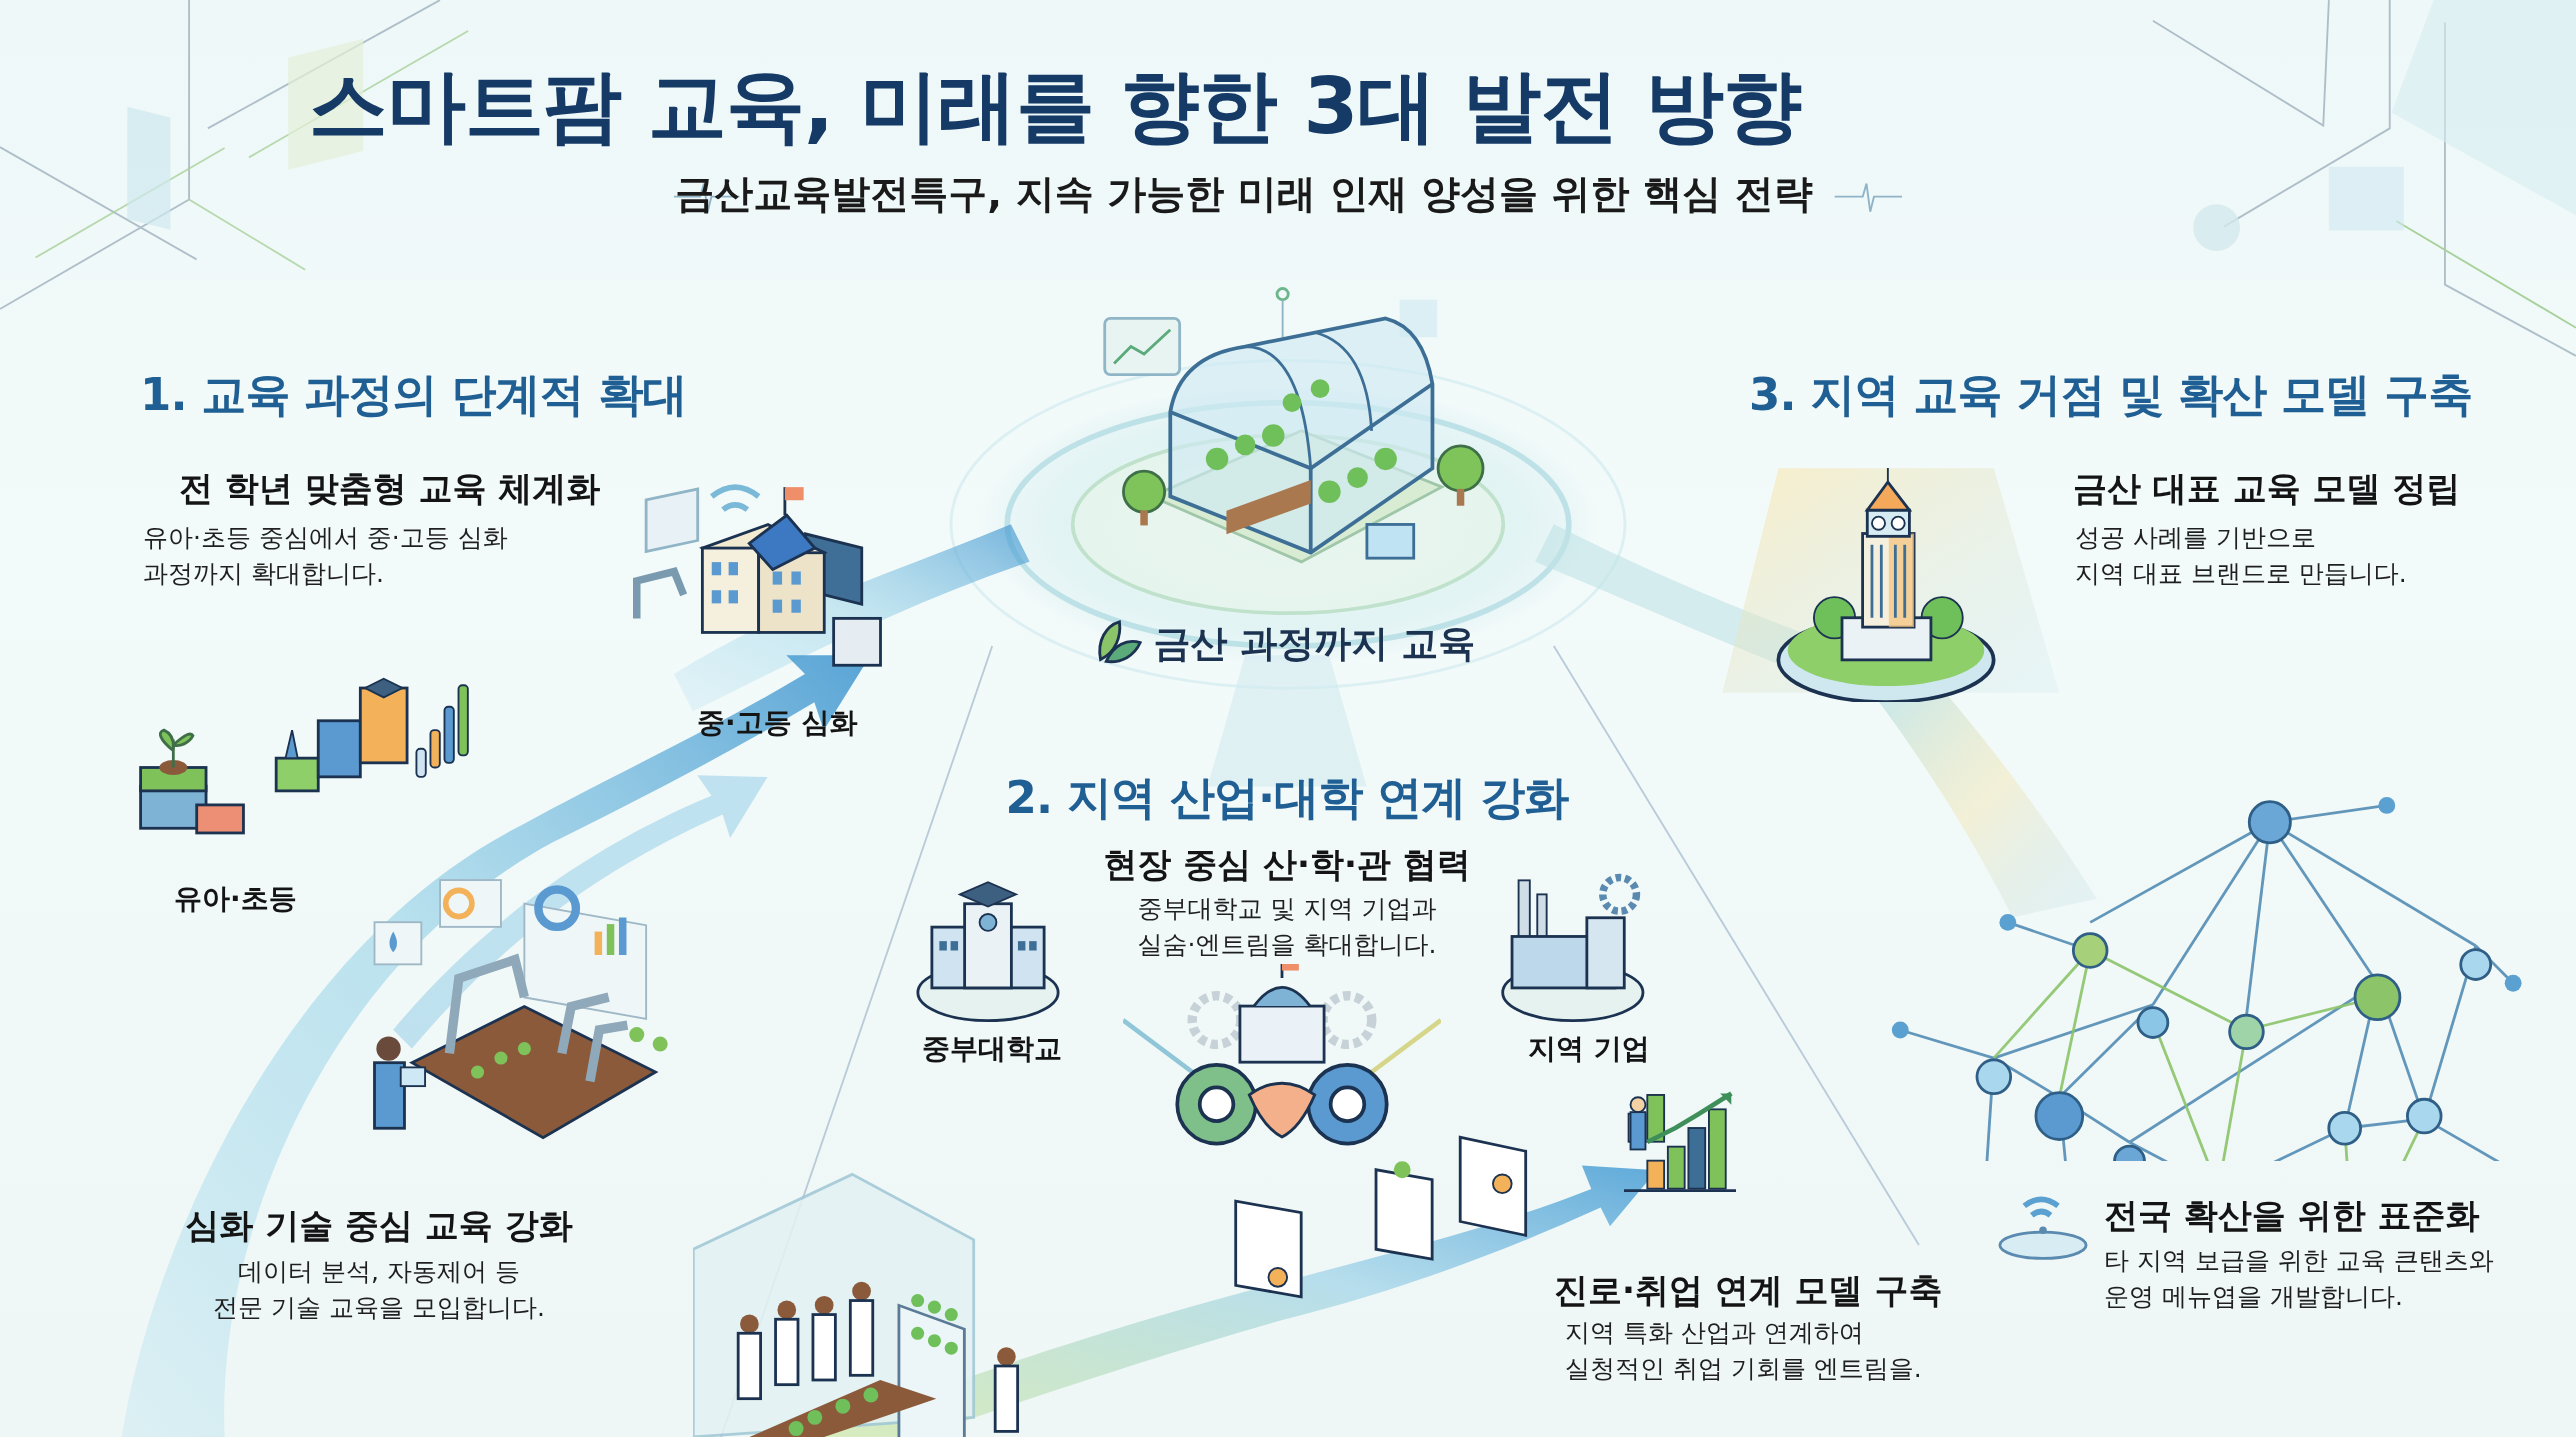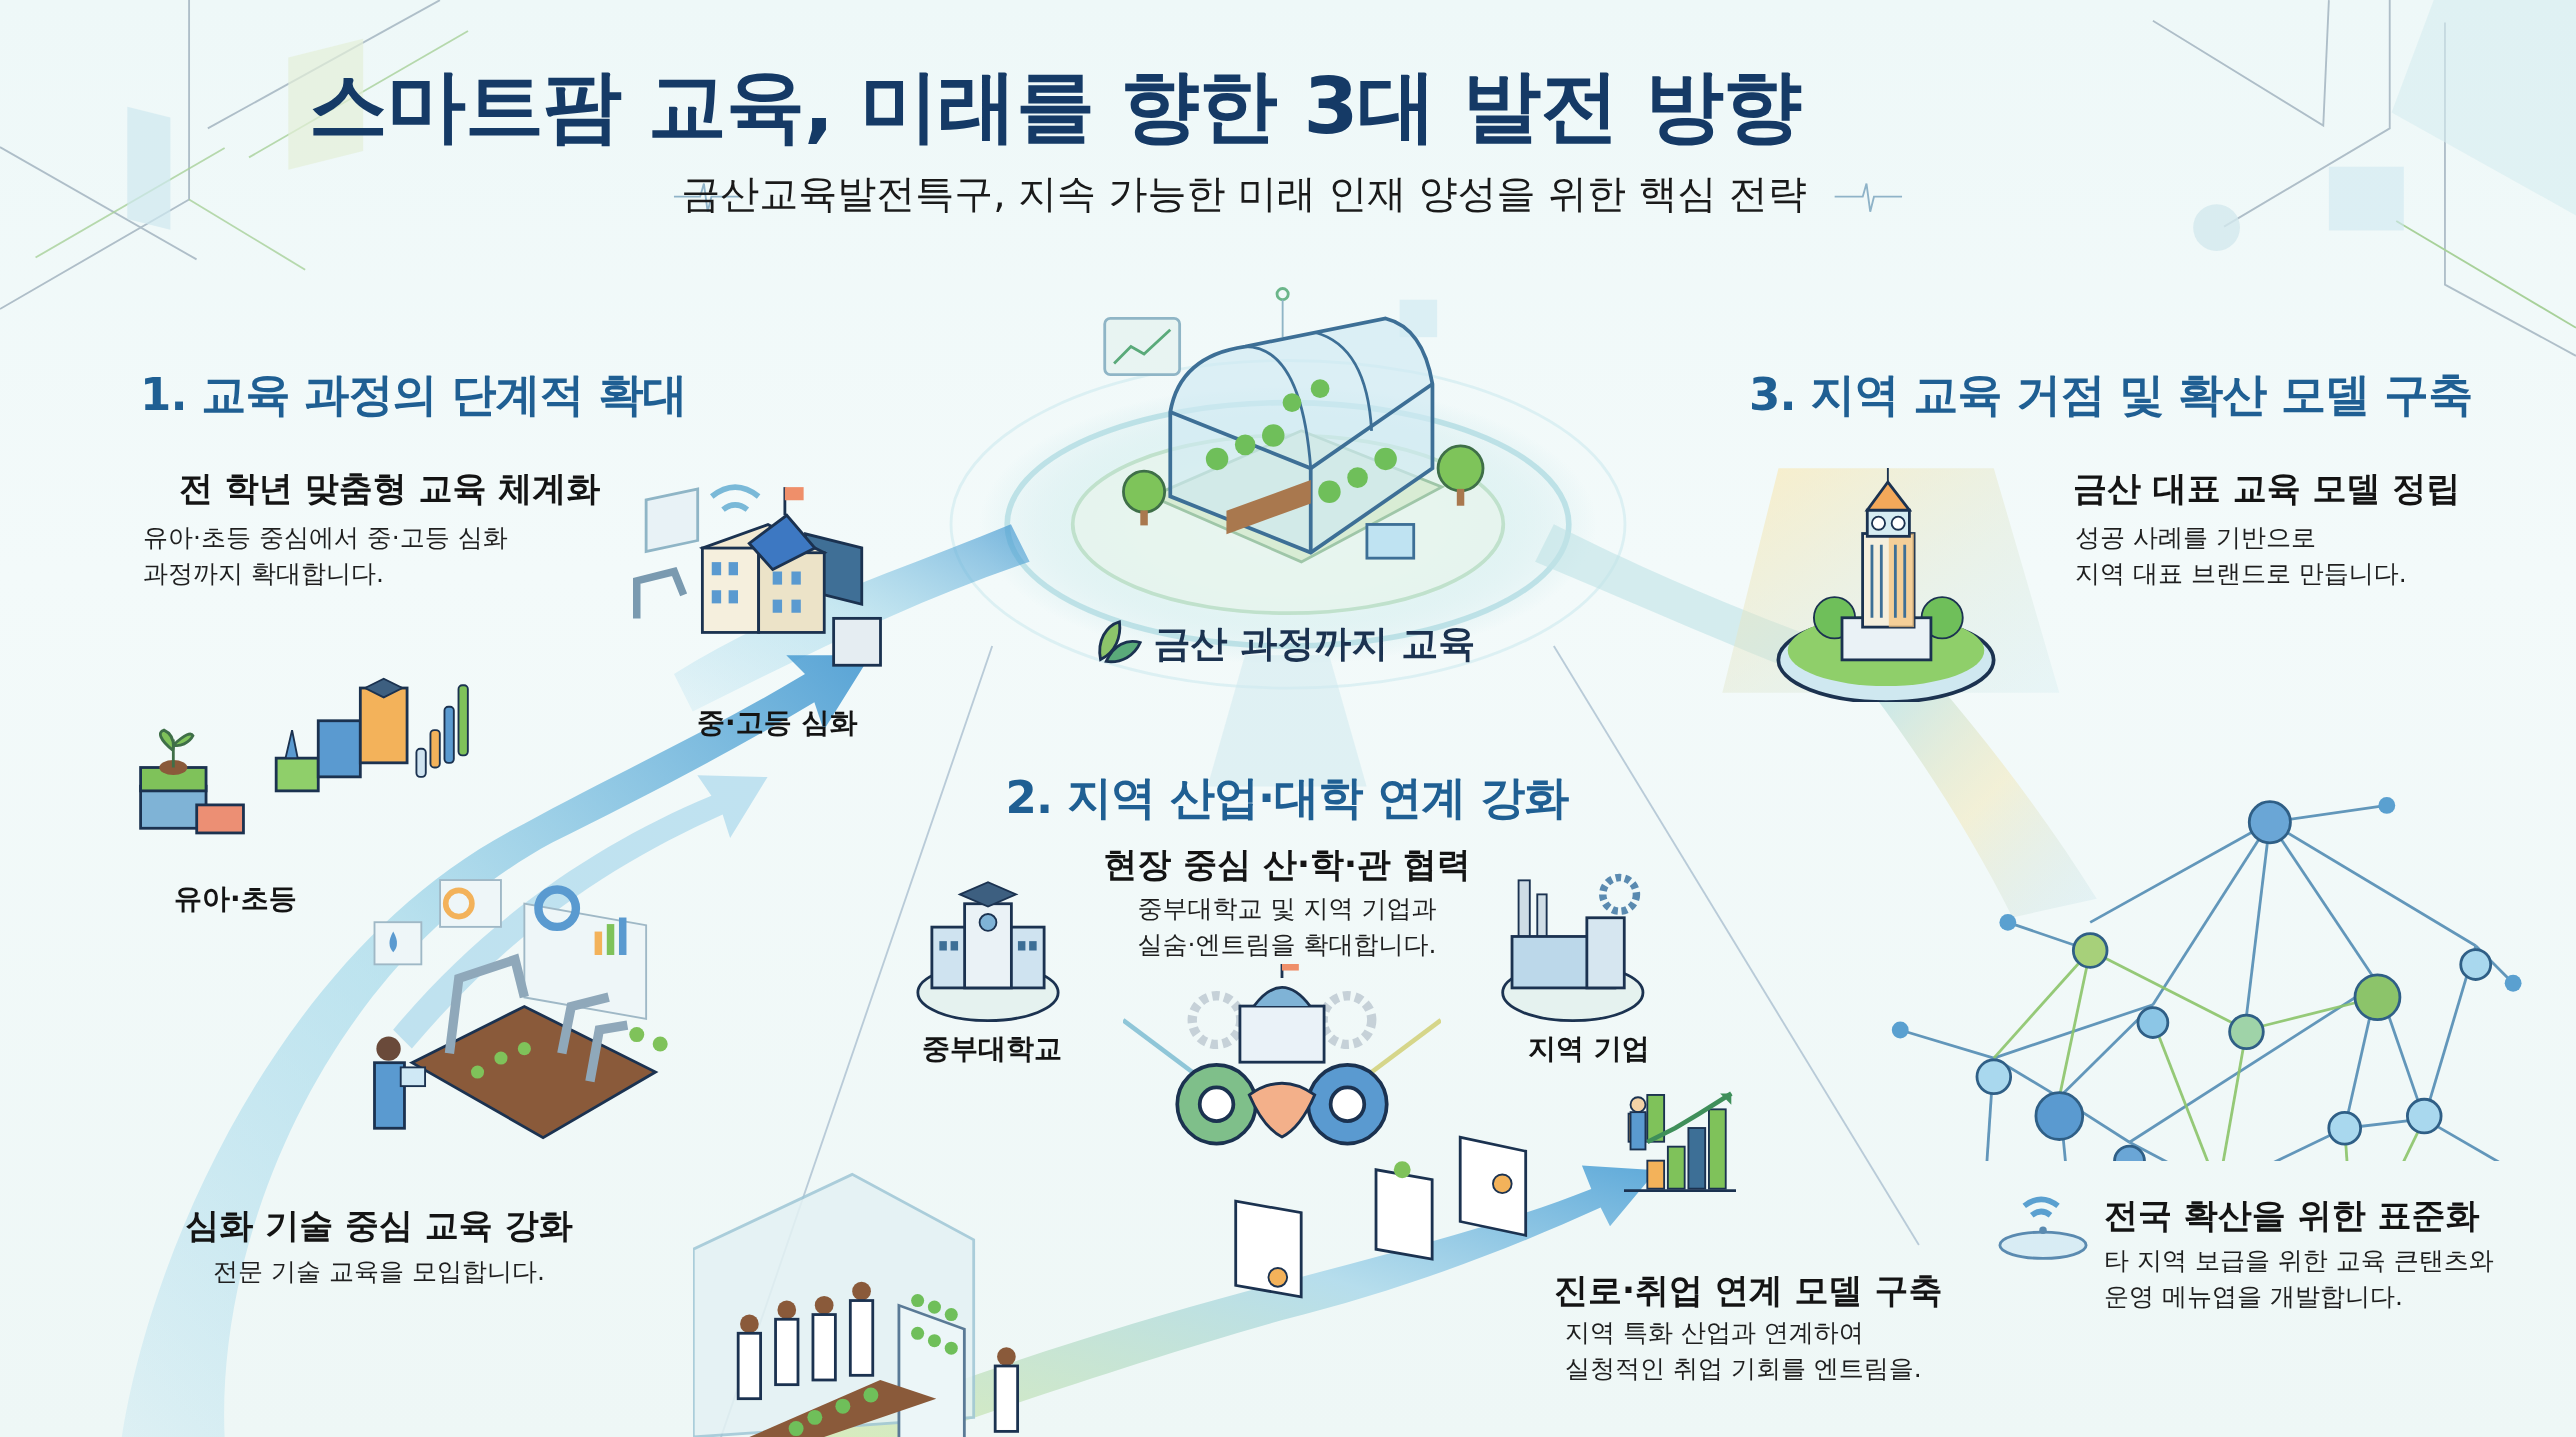--- a/index.html
+++ b/index.html
@@ -2,21 +2,21 @@
 <html style="font-size:15px"><head>
 <meta charset="utf-8">
 <style>
   html,body{margin:0;padding:0;}
   body{width:2576px;height:1438px;overflow:hidden;position:relative;
     font-family:"DejaVu Sans","Liberation Sans",sans-serif;
     background:linear-gradient(180deg,#eef8f8 0%,#f3fafa 40%,#eef7f6 100%);color:#1b1b1b;}
   .abs{position:absolute;}
   svg.bg{position:absolute;left:0;top:0;}
   .title{left:0;width:2110px;top:54px;text-align:center;font-size:79px;font-weight:bold;color:#153a66;letter-spacing:-0.9px;}
-  .subtitle{left:0;width:2488px;top:167px;text-align:center;font-size:39px;font-weight:normal;color:#1a1a1a;}
+  .subtitle{left:0;width:2488px;top:167px;text-align:center;font-size:39px;font-weight:bold;color:#1a1a1a;}
   .sec-title{font-size:45px;font-weight:bold;color:#1f5f93;letter-spacing:-0.9px;}
   .h{font-size:34px;font-weight:bold;color:#141414;}
   .p{font-size:25px;color:#1f1f1f;line-height:1.45;}
   .center{text-align:center;}
   .lbl{font-size:28px;font-weight:bold;color:#141414;}
   .hub-label{font-size:37px;font-weight:bold;color:#1b3250;}
 </style>
 </head>
 <body>
 
@@ -222,20 +222,21 @@
         <circle cx="345" cy="190" r="8"></circle>
       </g>
     <circle cx="55" cy="195" r="13" fill="#6a4a3a"></circle>
     <rect x="40" y="210" width="32" height="70" fill="#5a9ad0" stroke="#1b3250" stroke-width="3"></rect>
     <rect x="68" y="215" width="26" height="20" fill="#cfe8f5" stroke="#1b3250" stroke-width="2"></rect>
   </svg>
 </div>
 
 <div class="abs h center" style="left:159px;width:440px;top:1203px;">심화 기술 중심 교육 강화</div>
 <div class="abs p center" style="left:159px;width:440px;top:1254px;">
+  <div>데이터 분석, 자동제어 등</div>
   <div>전문 기술 교육을 모입합니다.</div>
 </div>
 
 <div class="abs sec-title center" style="left:936px;width:702px;top:768px;">2. 지역 산업·대학 연계 강화</div>
 <div class="abs h center" style="left:936px;width:702px;top:842px;">현장 중심 산·학·관 협력</div>
 <div class="abs p center" style="left:936px;width:702px;top:891px;">
   <div>중부대학교 및 지역 기업과</div>
   <div>실숨·엔트림을 확대합니다.</div>
 </div>
 

